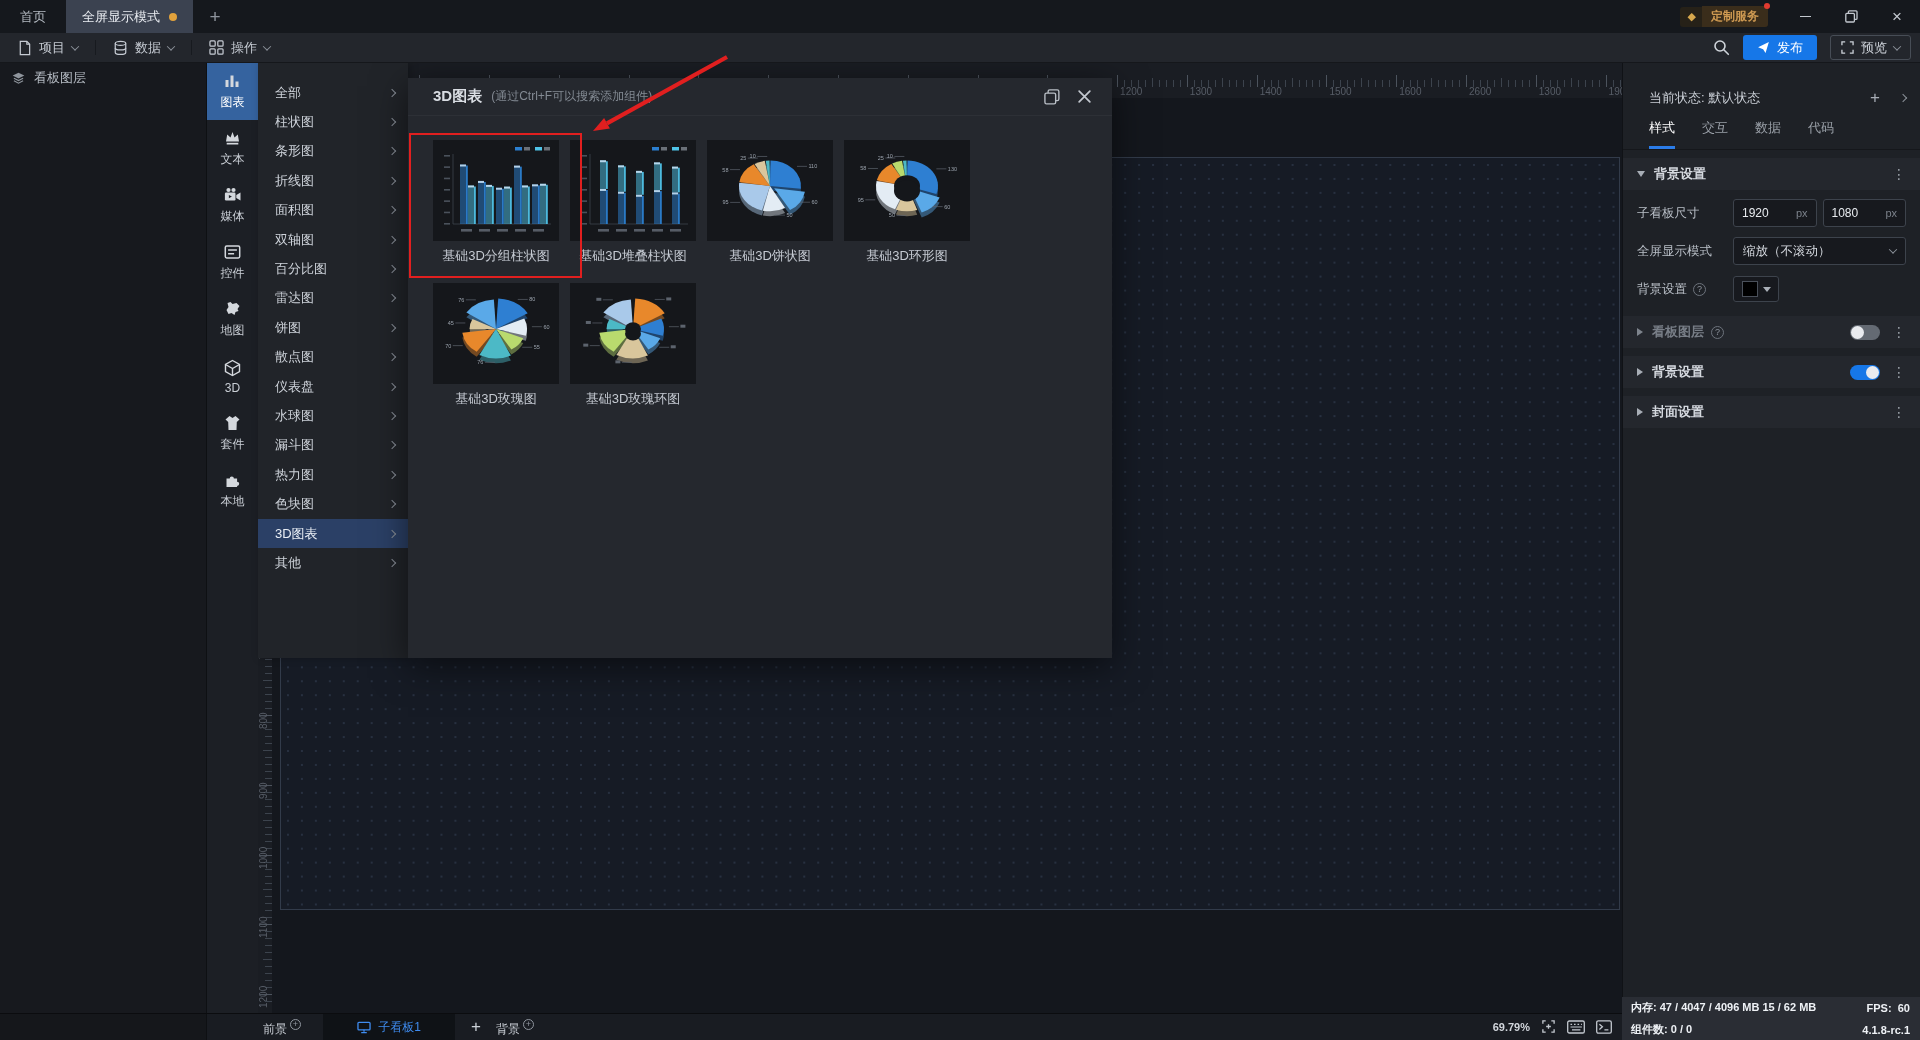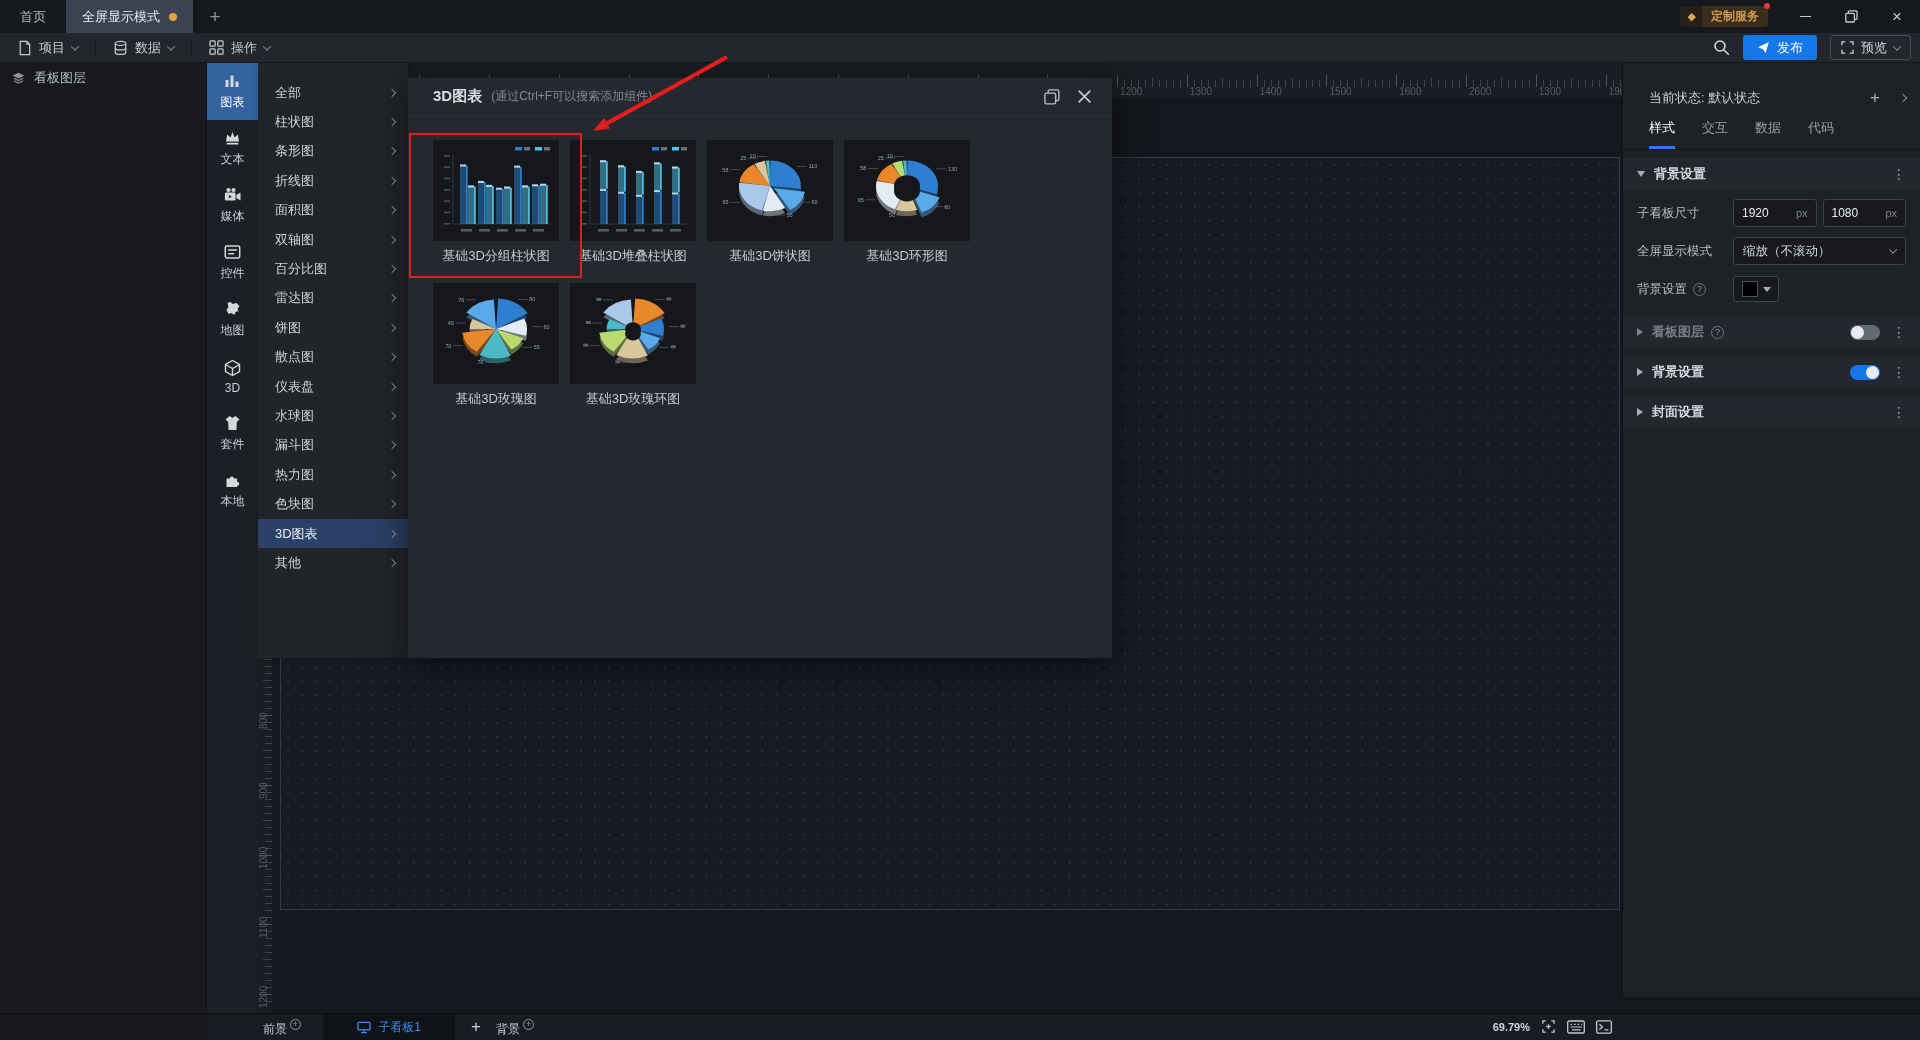--- a/index.html
+++ b/index.html
@@ -1105,19 +1105,29 @@
     <svg width="18" height="14" viewBox="0 0 18 14">
         <rect x="0.7" y="1" width="16.6" height="12" rx="1.6" fill="none" stroke="#c3c8cf" stroke-width="1.3"></rect>
         <path d="M3.5 4.3 h1.6 M7 4.3 h1.6 M10.5 4.3 h1.6 M14 4.3 h0.9 M3.5 7 h11.4 M5 9.8 h8.4" stroke="#c3c8cf" stroke-width="1.2"></path>
       </svg>
     <svg width="16" height="14" viewBox="0 0 16 14">
         <rect x="0.7" y="0.8" width="14.6" height="12.4" rx="1.6" fill="none" stroke="#c3c8cf" stroke-width="1.3"></rect>
         <path d="M3.4 4.2 l3 2.6 -3 2.6 M8.4 9.8 h4" fill="none" stroke="#c3c8cf" stroke-width="1.3"></path>
       </svg>
   </div>
 
+  <div id="status" class="abs">
+    <div class="st-row">
+      <span><span>内存:</span> <span>47 / 4047 / 4096 MB  15 / 62 MB</span></span>
+      <span><span>FPS:</span>&nbsp;&nbsp;<span>60</span></span>
+    </div>
+    <div class="st-row">
+      <span><span>组件数:</span> <span>0 / 0</span></span>
+      <span>4.1.8-rc.1</span>
+    </div>
+  </div>
 
   <svg id="arrow-svg" class="abs" width="240" height="120" viewBox="0 0 240 120">
     <line x1="187" y1="21" x2="67" y2="87.3" stroke="#e11f1f" stroke-width="4.2"></line>
     <polygon points="53,95 64.1,82 69.9,92.6" fill="#e11f1f"></polygon>
   </svg>
 
 </div>
 
 </body></html>

